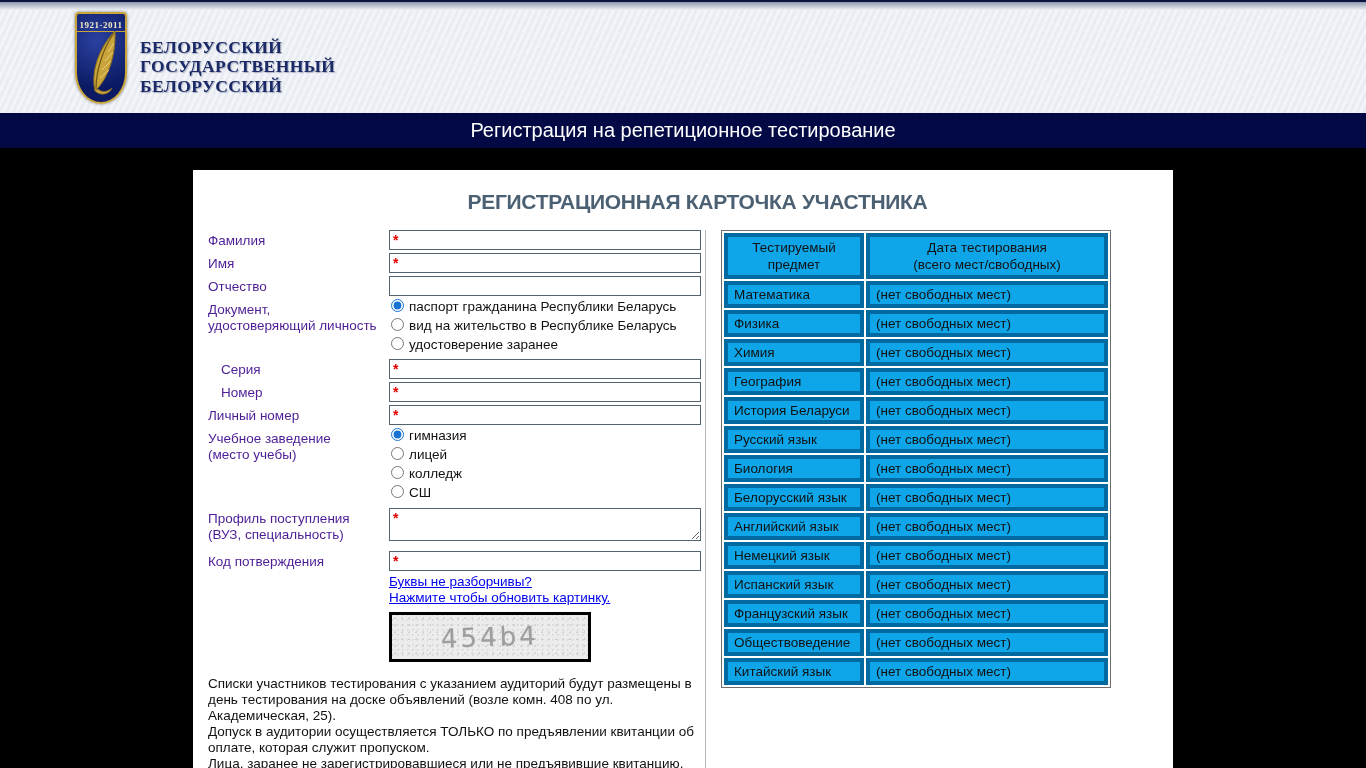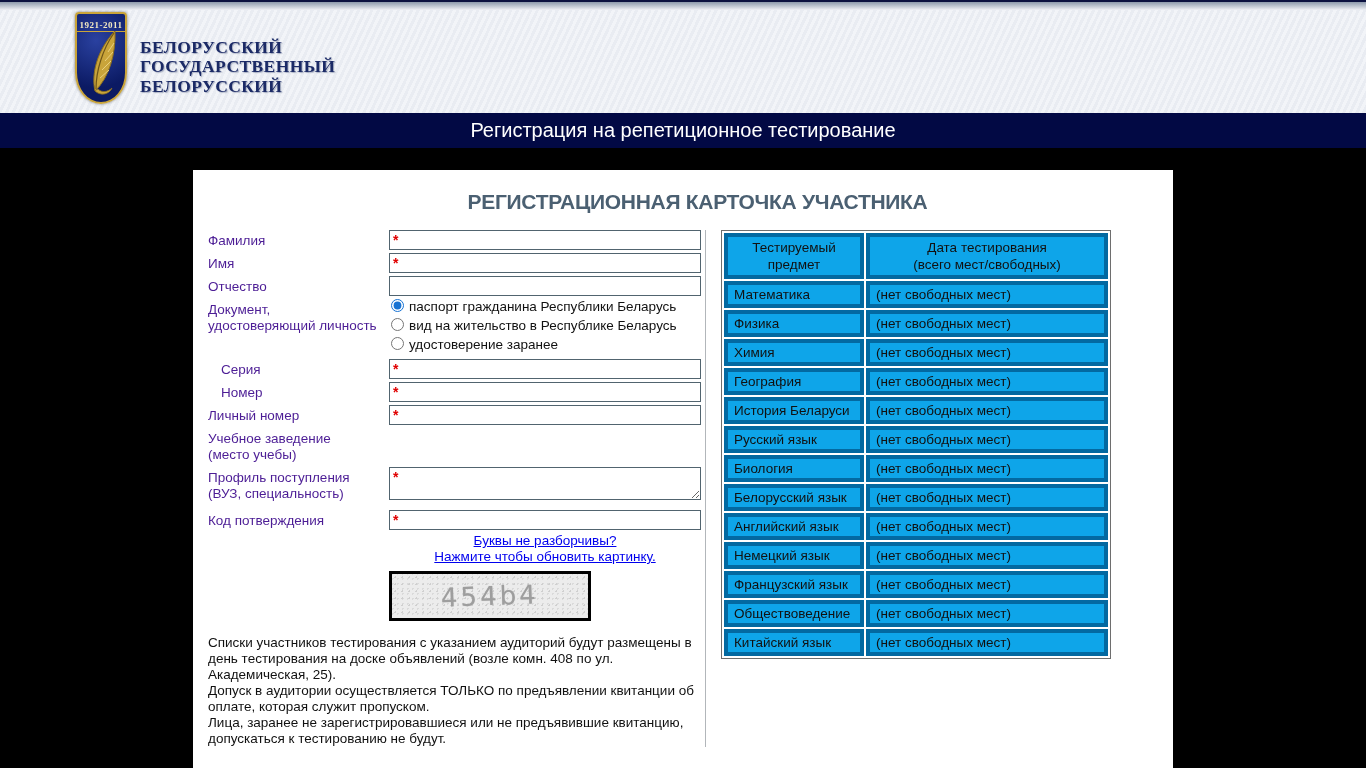--- a/index.html
+++ b/index.html
@@ -153,21 +153,20 @@
     font-size: 13.5px;
     cursor: default;
   }
   .ropt input[type=radio] { width: 13px; height: 13px; margin: 0 5px 0 2px; accent-color: #1873d3; }
   .links a {
     display: block;
     color: #0000ee;
     text-decoration: underline;
     font-size: 13.5px;
     line-height: 16px;
-    text-align: center;
   }
   .captcha {
     margin-top: 6px;
     width: 202px;
     height: 50px;
     border: 3px solid #000;
     background-color: #ececec;
     background-image: radial-gradient(#cfcfcf 1px, transparent 1px), radial-gradient(#dadada 1px, transparent 1px);
     background-size: 7px 7px, 5px 5px;
     background-position: 0 0, 3px 2px;
@@ -308,20 +307,38 @@
             <input class="text" type="text" style="">
             <span class="req">*</span>
           </div>
         </div>
 
         <div class="frow">
           <div class="flabel">
             <div>Учебное заведение</div>
             <div>(место учебы)</div>
           </div>
+          <div class="fcontrol">
+            <label class="ropt">
+              <input type="radio" name="institution" checked="" style="">
+              <span>гимназия</span>
+            </label>
+            <label class="ropt">
+              <input type="radio" name="institution" style="">
+              <span>лицей</span>
+            </label>
+            <label class="ropt">
+              <input type="radio" name="institution" style="">
+              <span>колледж</span>
+            </label>
+            <label class="ropt">
+              <input type="radio" name="institution" style="">
+              <span>СШ</span>
+            </label>
+          </div>
         </div>
 
         <div class="frow" style="margin-top:4px;">
           <div class="flabel">
             <div>Профиль поступления</div>
             <div>(ВУЗ, специальность)</div>
           </div>
           <div class="fcontrol">
             <textarea class="text" style=""></textarea>
             <span class="req">*</span>
@@ -399,20 +416,24 @@
               </tr>
             <tr>
                 <td class="c-subject">Английский язык</td>
                 <td class="c-avail">(нет свободных мест)</td>
               </tr>
             <tr>
                 <td class="c-subject">Немецкий язык</td>
                 <td class="c-avail">(нет свободных мест)</td>
               </tr>
             <tr>
+                <td class="c-subject">Испанский язык</td>
+                <td class="c-avail">(нет свободных мест)</td>
+              </tr>
+            <tr>
                 <td class="c-subject">Французский язык</td>
                 <td class="c-avail">(нет свободных мест)</td>
               </tr>
             <tr>
                 <td class="c-subject">Обществоведение</td>
                 <td class="c-avail">(нет свободных мест)</td>
               </tr>
             <tr>
                 <td class="c-subject">Китайский язык</td>
                 <td class="c-avail">(нет свободных мест)</td>

